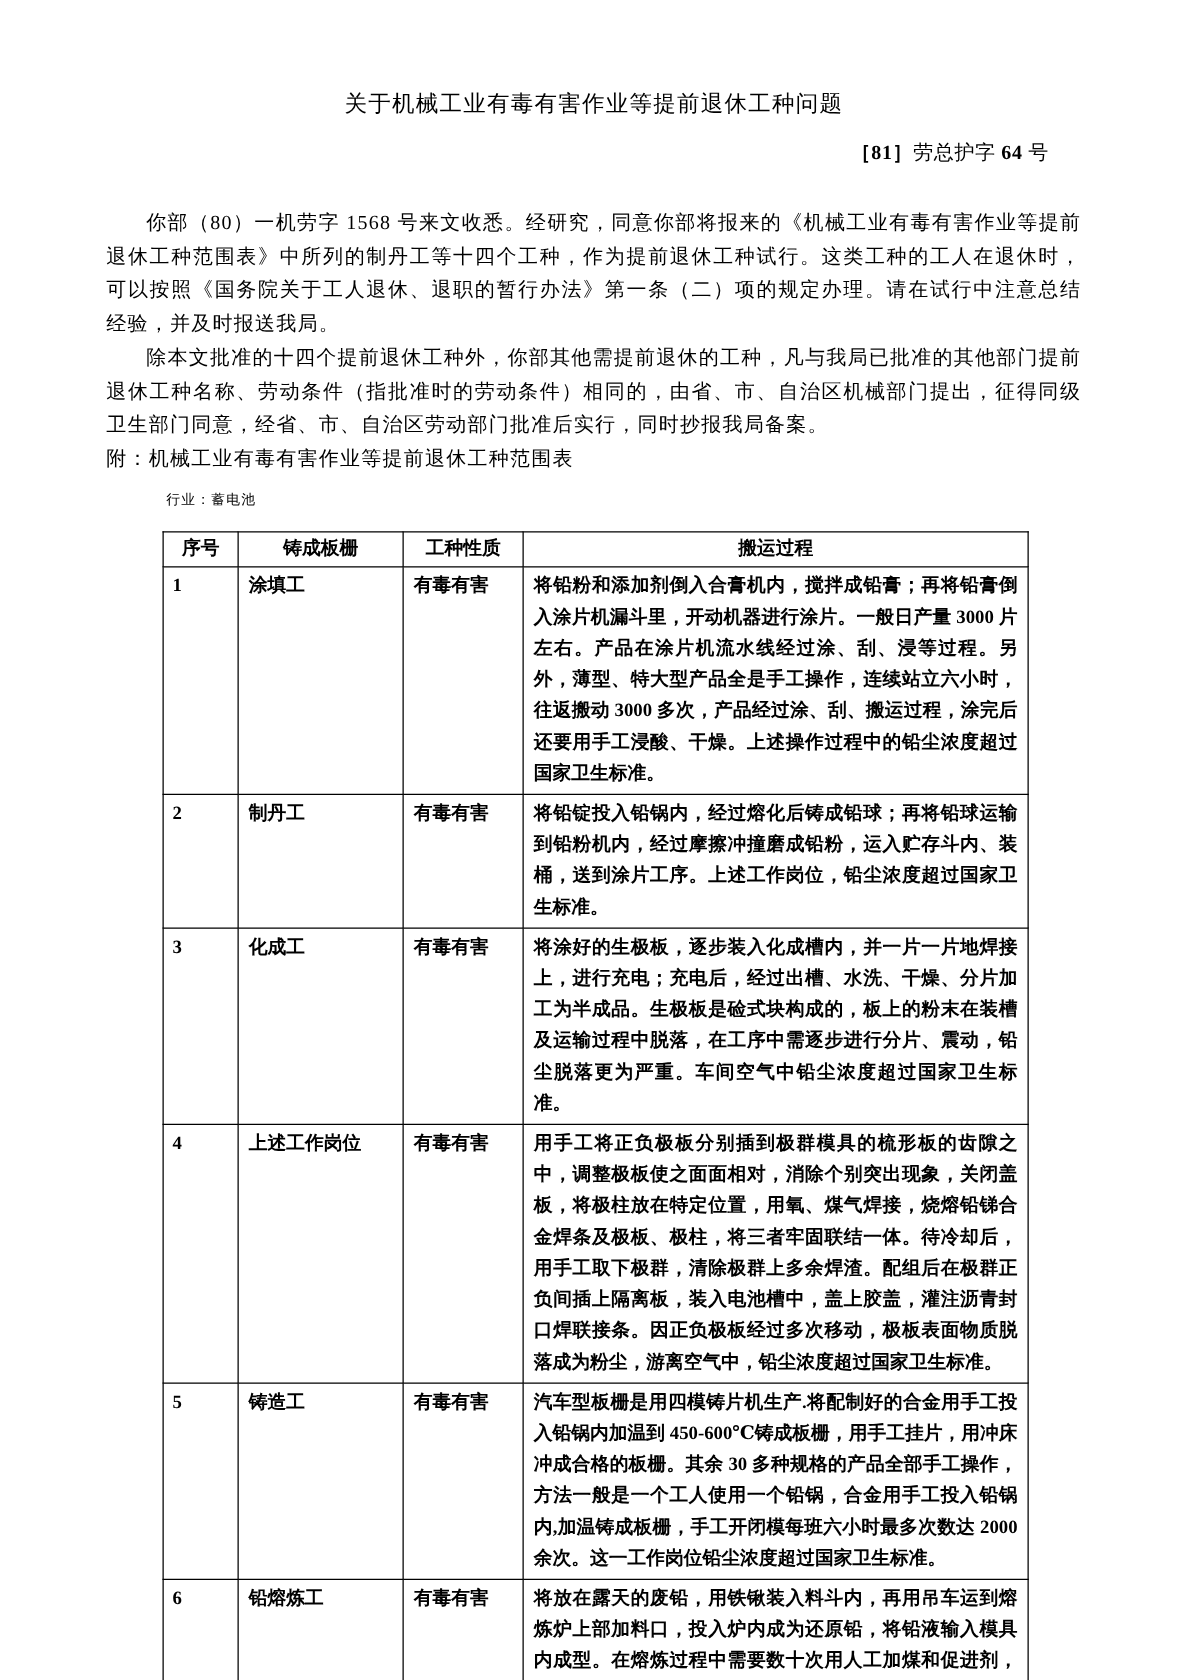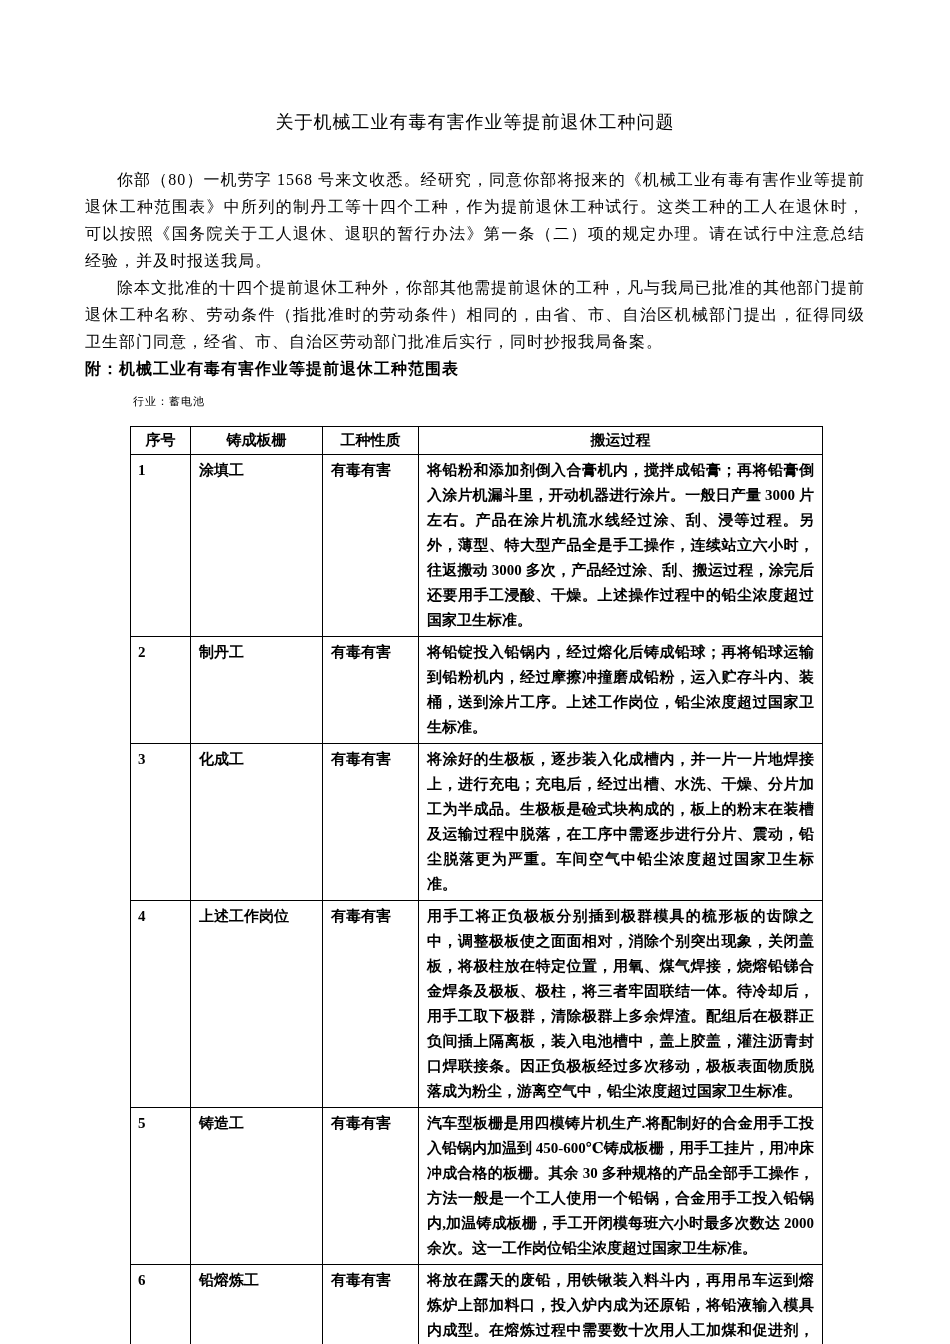--- a/index.html
+++ b/index.html
@@ -6,21 +6,21 @@
   html, body { background: #ffffff; }
   body {
     font-family: "Liberation Serif", "DejaVu Serif", serif;
     color: #000;
   }
   .page {
     width: 950px;
     height: 1344px;
     overflow: hidden;
     background: #ffffff;
-    padding: 108px 85px 0 85px;
+    padding: 69px 85px 0 85px;
     position: relative;
   }
   .title-block {
     text-align: center;
     font-size: 18px;
     line-height: 28px;
     letter-spacing: 1px;
   }
   .doc-number {
     text-align: right;
@@ -32,21 +32,21 @@
   }
   .doc-number .num { font-weight: bold; }
   .body-text { margin-top: 30px; }
   .body-text p {
     font-size: 16px;
     line-height: 27px;
     letter-spacing: 1px;
     text-align: justify;
     text-indent: 2em;
   }
-  .body-text p.attach { text-indent: 0; font-weight: bold; }
+  .body-text p.attach { text-indent: 0; }
   .industry {
     font-size: 11px;
     line-height: 18px;
     margin: 10px 0 16px 48px;
     letter-spacing: 1px;
   }
   table.worktable {
     border-collapse: collapse;
     table-layout: fixed;
     margin-left: 45px;
@@ -77,20 +77,21 @@
 </style>
 </head>
 <body>
 
 <div class="page">
 
   <div class="title-block">
     <div>关于机械工业有毒有害作业等提前退休工种问题</div>
   </div>
 
+  <div class="doc-number"><span class="num">［81］</span><span>劳总护字 </span><span class="num">64</span><span> 号</span></div>
 
   <div class="body-text">
     <p>你部（80）一机劳字 1568 号来文收悉。经研究，同意你部将报来的《机械工业有毒有害作业等提前退休工种范围表》中所列的制丹工等十四个工种，作为提前退休工种试行。这类工种的工人在退休时，可以按照《国务院关于工人退休、退职的暂行办法》第一条（二）项的规定办理。请在试行中注意总结经验，并及时报送我局。</p>
     <p>除本文批准的十四个提前退休工种外，你部其他需提前退休的工种，凡与我局已批准的其他部门提前退休工种名称、劳动条件（指批准时的劳动条件）相同的，由省、市、自治区机械部门提出，征得同级卫生部门同意，经省、市、自治区劳动部门批准后实行，同时抄报我局备案。</p>
     <p class="attach">附：机械工业有毒有害作业等提前退休工种范围表</p>
   </div>
 
   <div class="industry">行业：蓄电池</div>
 
   <table class="worktable">

